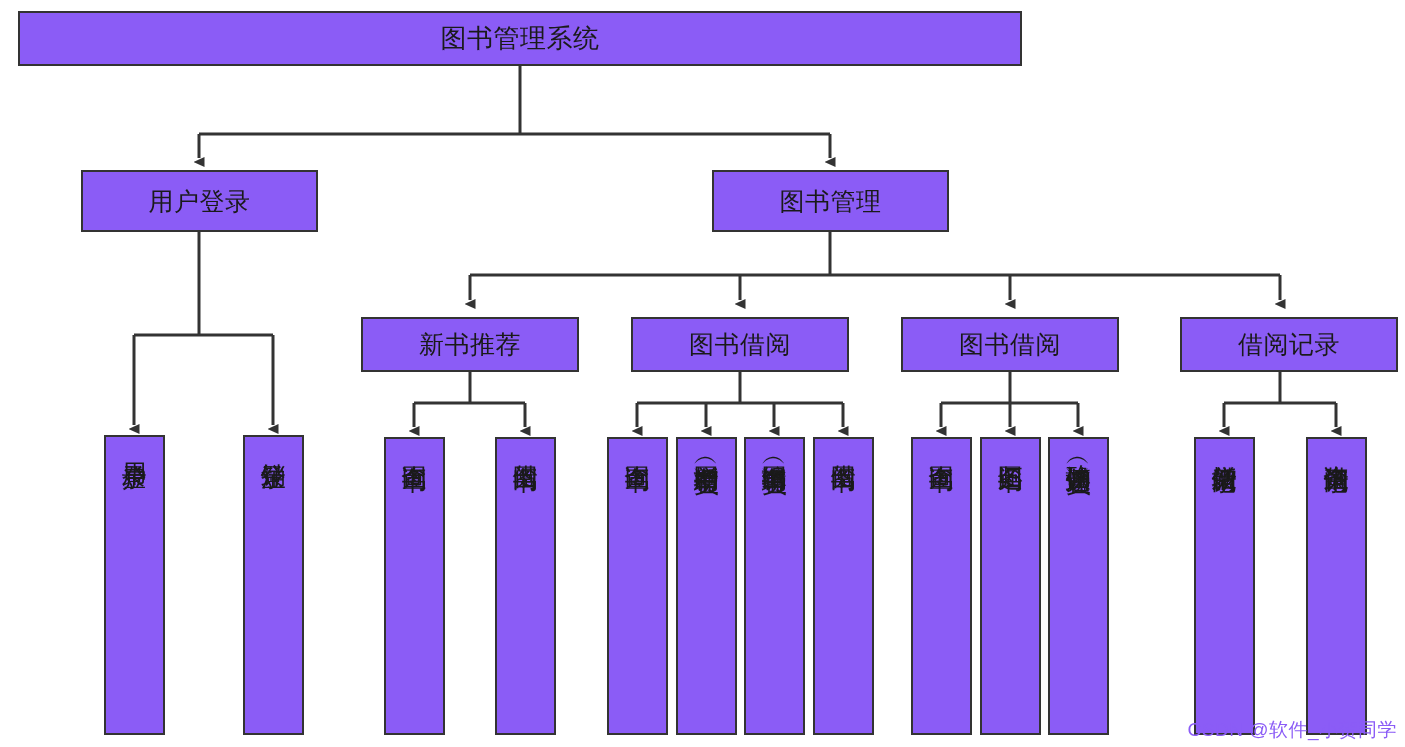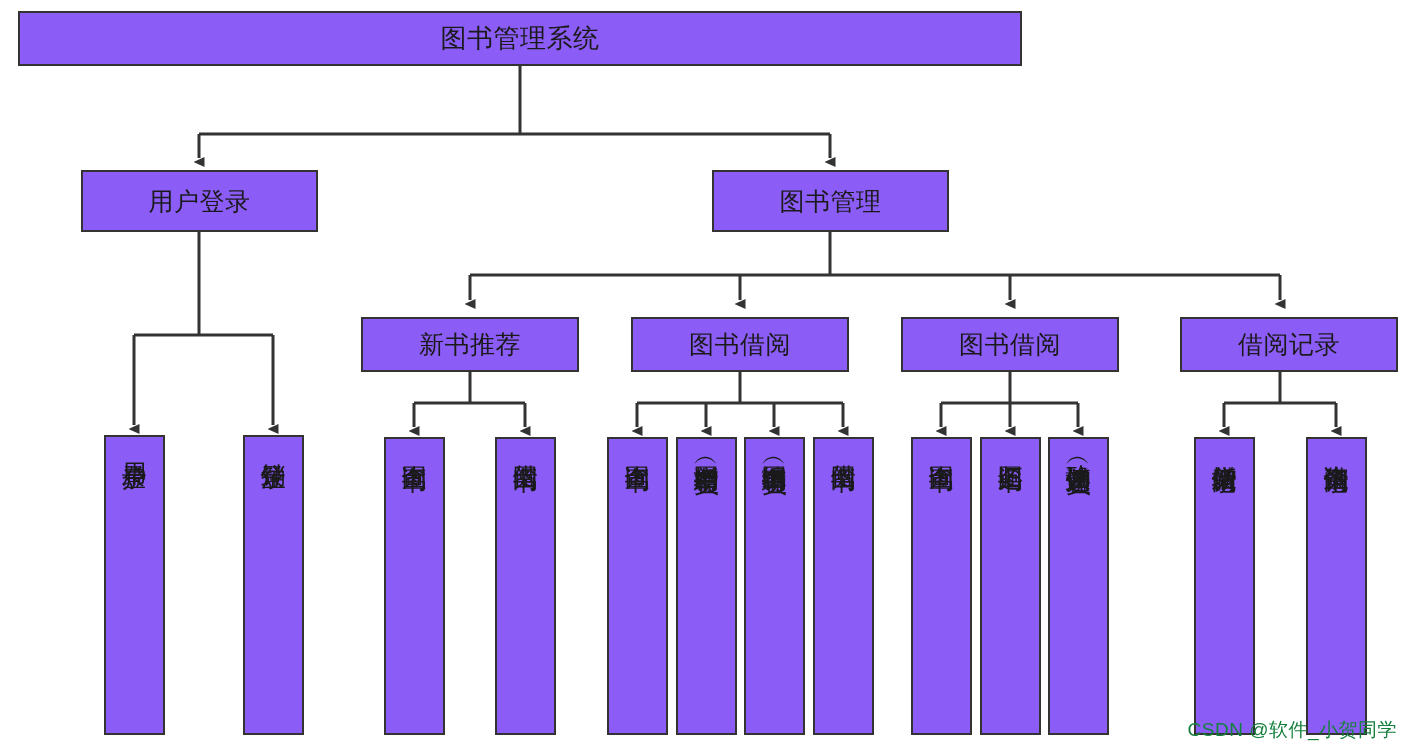--- a/index.html
+++ b/index.html
@@ -61,21 +61,21 @@
     font-size: 25px;
     line-height: 1.05;
     letter-spacing: 1px;
     white-space: nowrap;
   }
   .watermark {
     position: absolute;
     right: 8px;
     bottom: 4px;
     font-size: 19px;
-    color: #15803d;
+    color: #8b5cf6;
     z-index: 3;
     white-space: nowrap;
     letter-spacing: 0.5px;
   }
 </style>
 </head>
 <body>
 
 <div id="canvas">
 

